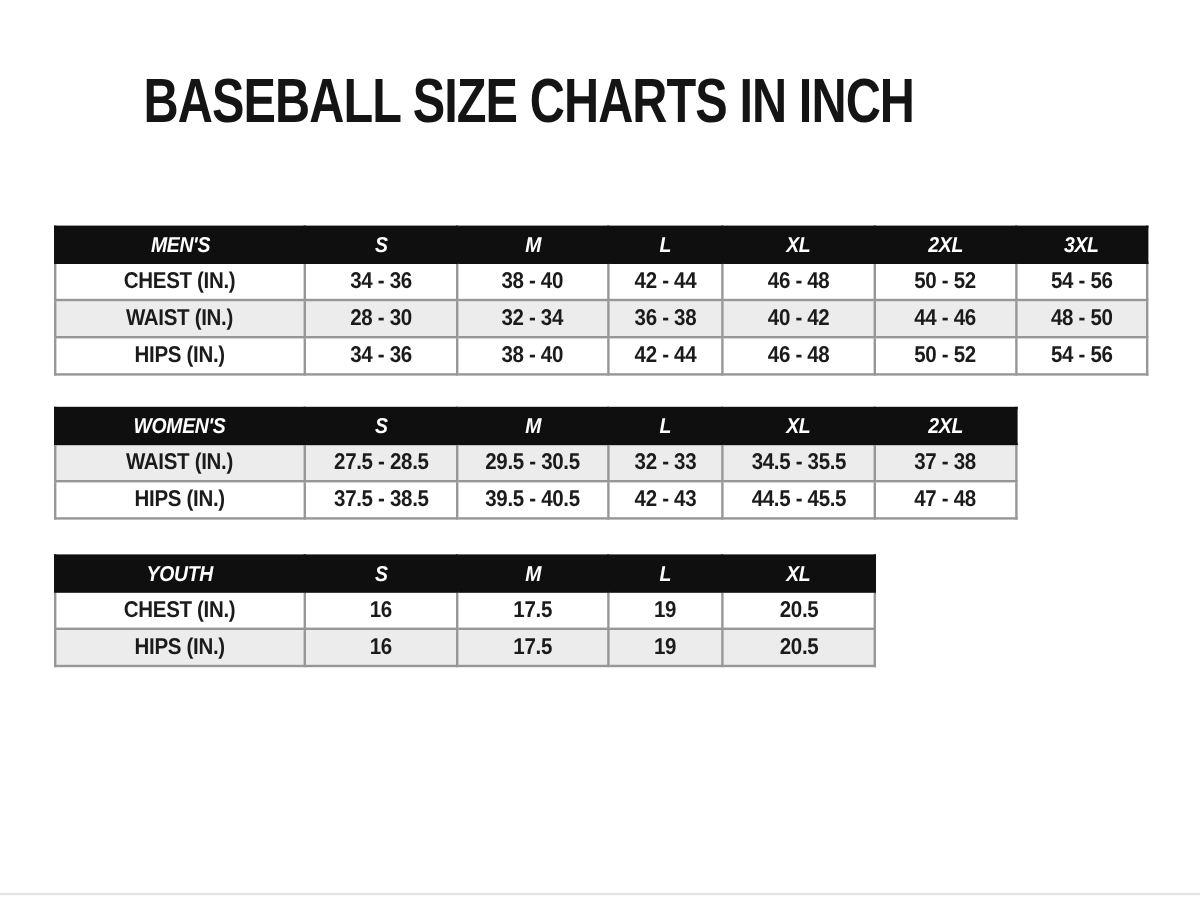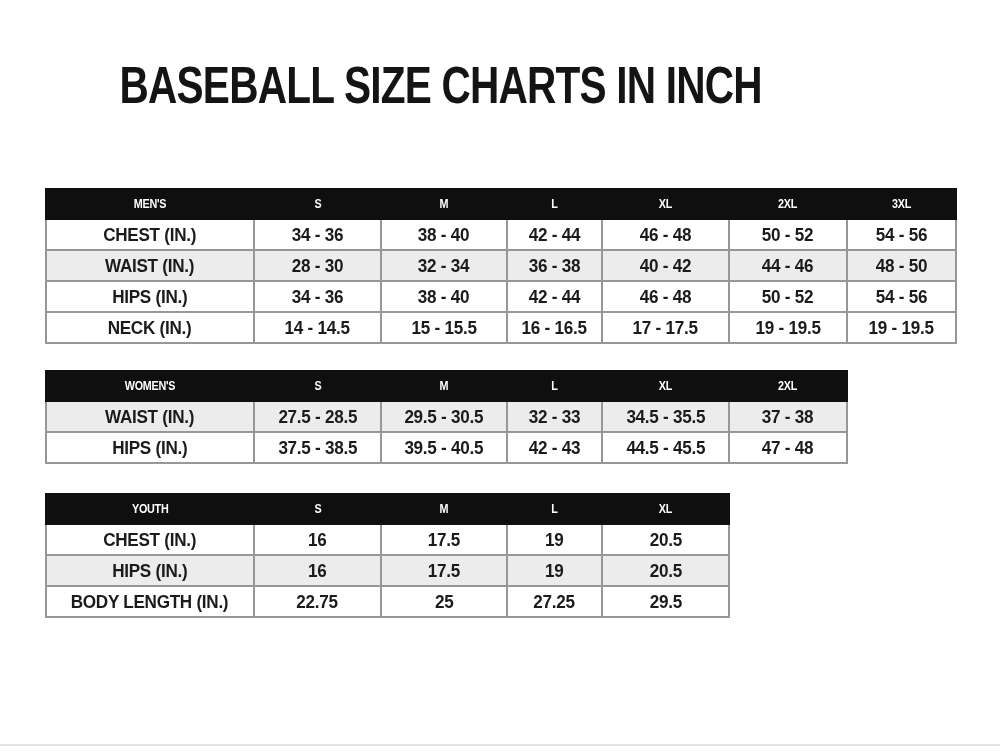--- a/index.html
+++ b/index.html
@@ -43,25 +43,26 @@
     border:2px solid var(--border-outer);
   }
   table.size-table.t-mens{margin-top:74px;}
   table.size-table.t-womens{margin-top:26px;}
   table.size-table.t-youth{margin-top:29px;}
   table.size-table th{
     background:var(--header-bg);
     color:var(--header-text);
     border:2px solid var(--header-bg);
     height:30px;
-    font-size:12px;
+    font-size:18px;
     font-weight:bold;
     text-align:center;
     vertical-align:middle;
     padding:0;
+    font-style:italic;
   }
   table.size-table td{
     background:var(--row-bg);
     color:var(--cell-text);
     border:2px solid var(--border-inner);
     height:31px;
     font-size:19px;
     font-weight:bold;
     text-align:center;
     vertical-align:middle;
@@ -137,29 +138,20 @@
       </tr>
       <tr>
         <td><span class="cnd">HIPS (IN.)</span></td>
         <td><span class="cnd">34 - 36</span></td>
         <td><span class="cnd">38 - 40</span></td>
         <td><span class="cnd">42 - 44</span></td>
         <td><span class="cnd">46 - 48</span></td>
         <td><span class="cnd">50 - 52</span></td>
         <td><span class="cnd">54 - 56</span></td>
       </tr>
-      <tr>
-        <td><span class="cnd">NECK (IN.)</span></td>
-        <td><span class="cnd">14 - 14.5</span></td>
-        <td><span class="cnd">15 - 15.5</span></td>
-        <td><span class="cnd">16 - 16.5</span></td>
-        <td><span class="cnd">17 - 17.5</span></td>
-        <td><span class="cnd">19 - 19.5</span></td>
-        <td><span class="cnd">19 - 19.5</span></td>
-      </tr>
     </tbody>
 </table>
 
 <table class="size-table t-womens" style="width: 801px;">
     <colgroup>
       <col style="width: 208px;">
       <col style="width: 127px;">
       <col style="width: 126px;">
       <col style="width: 95px;">
       <col style="width: 127px;">
@@ -220,23 +212,16 @@
         <td><span class="cnd">19</span></td>
         <td><span class="cnd">20.5</span></td>
       </tr>
       <tr class="alt">
         <td><span class="cnd">HIPS (IN.)</span></td>
         <td><span class="cnd">16</span></td>
         <td><span class="cnd">17.5</span></td>
         <td><span class="cnd">19</span></td>
         <td><span class="cnd">20.5</span></td>
       </tr>
-      <tr>
-        <td><span class="cnd">BODY LENGTH (IN.)</span></td>
-        <td><span class="cnd">22.75</span></td>
-        <td><span class="cnd">25</span></td>
-        <td><span class="cnd">27.25</span></td>
-        <td><span class="cnd">29.5</span></td>
-      </tr>
     </tbody>
 </table>
 
 <div class="bottom-line"></div>
 
 </body></html>

